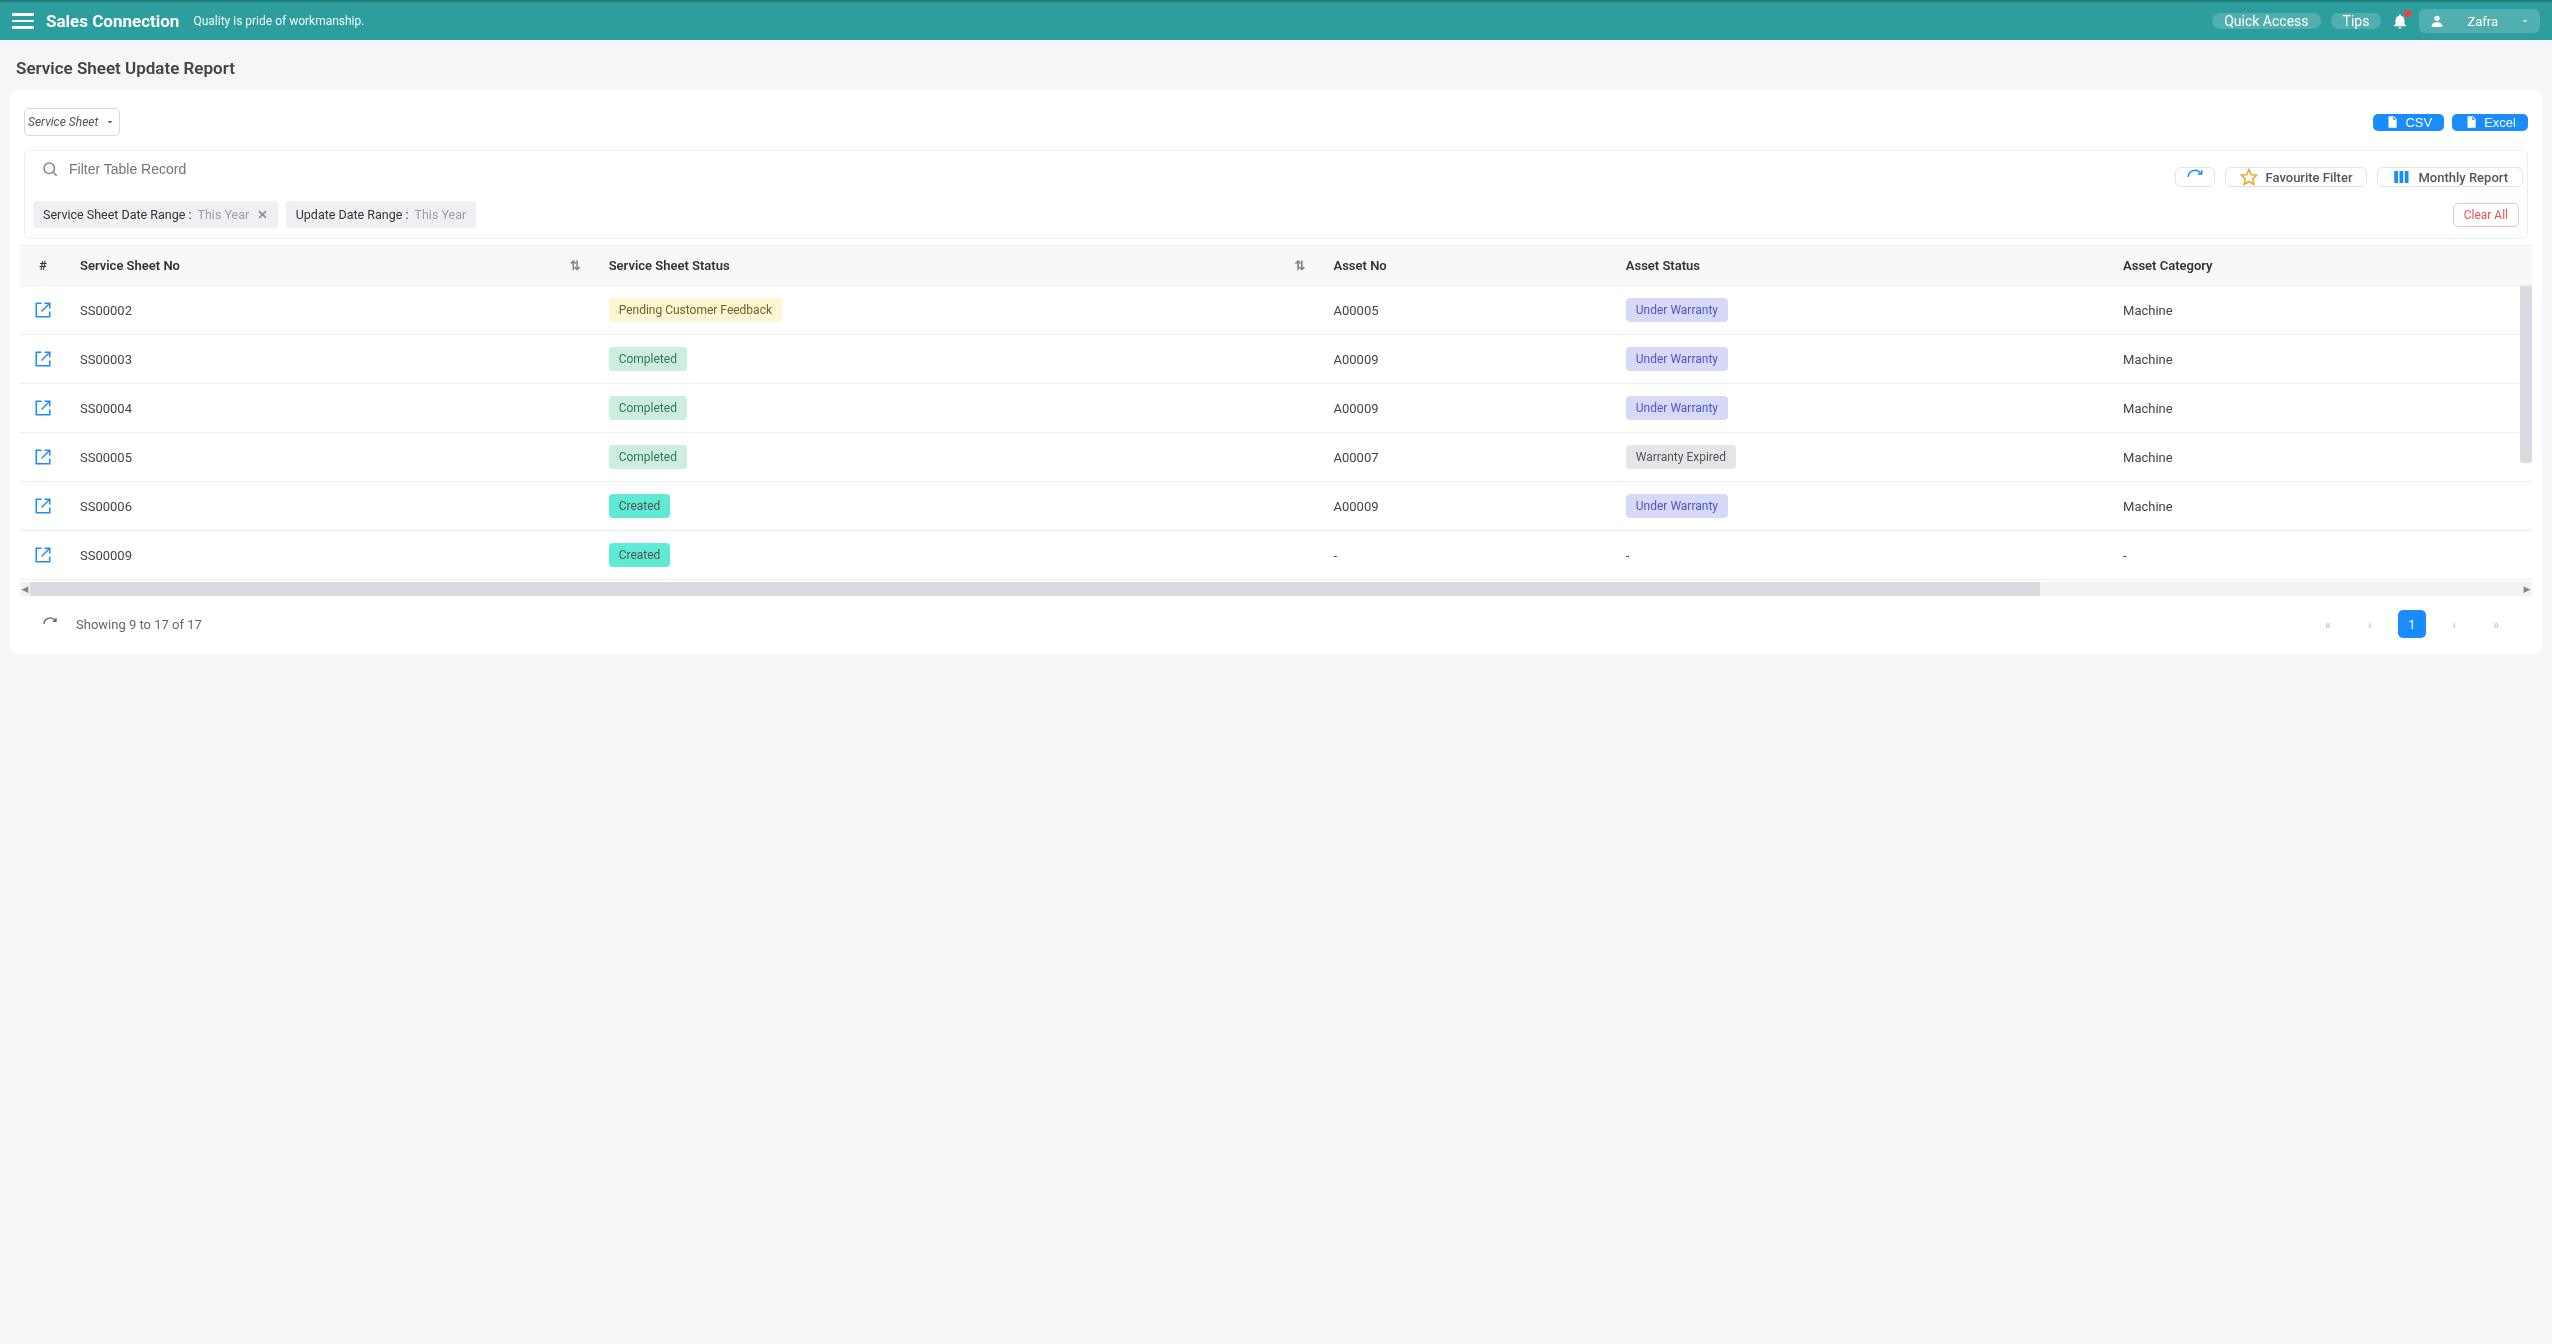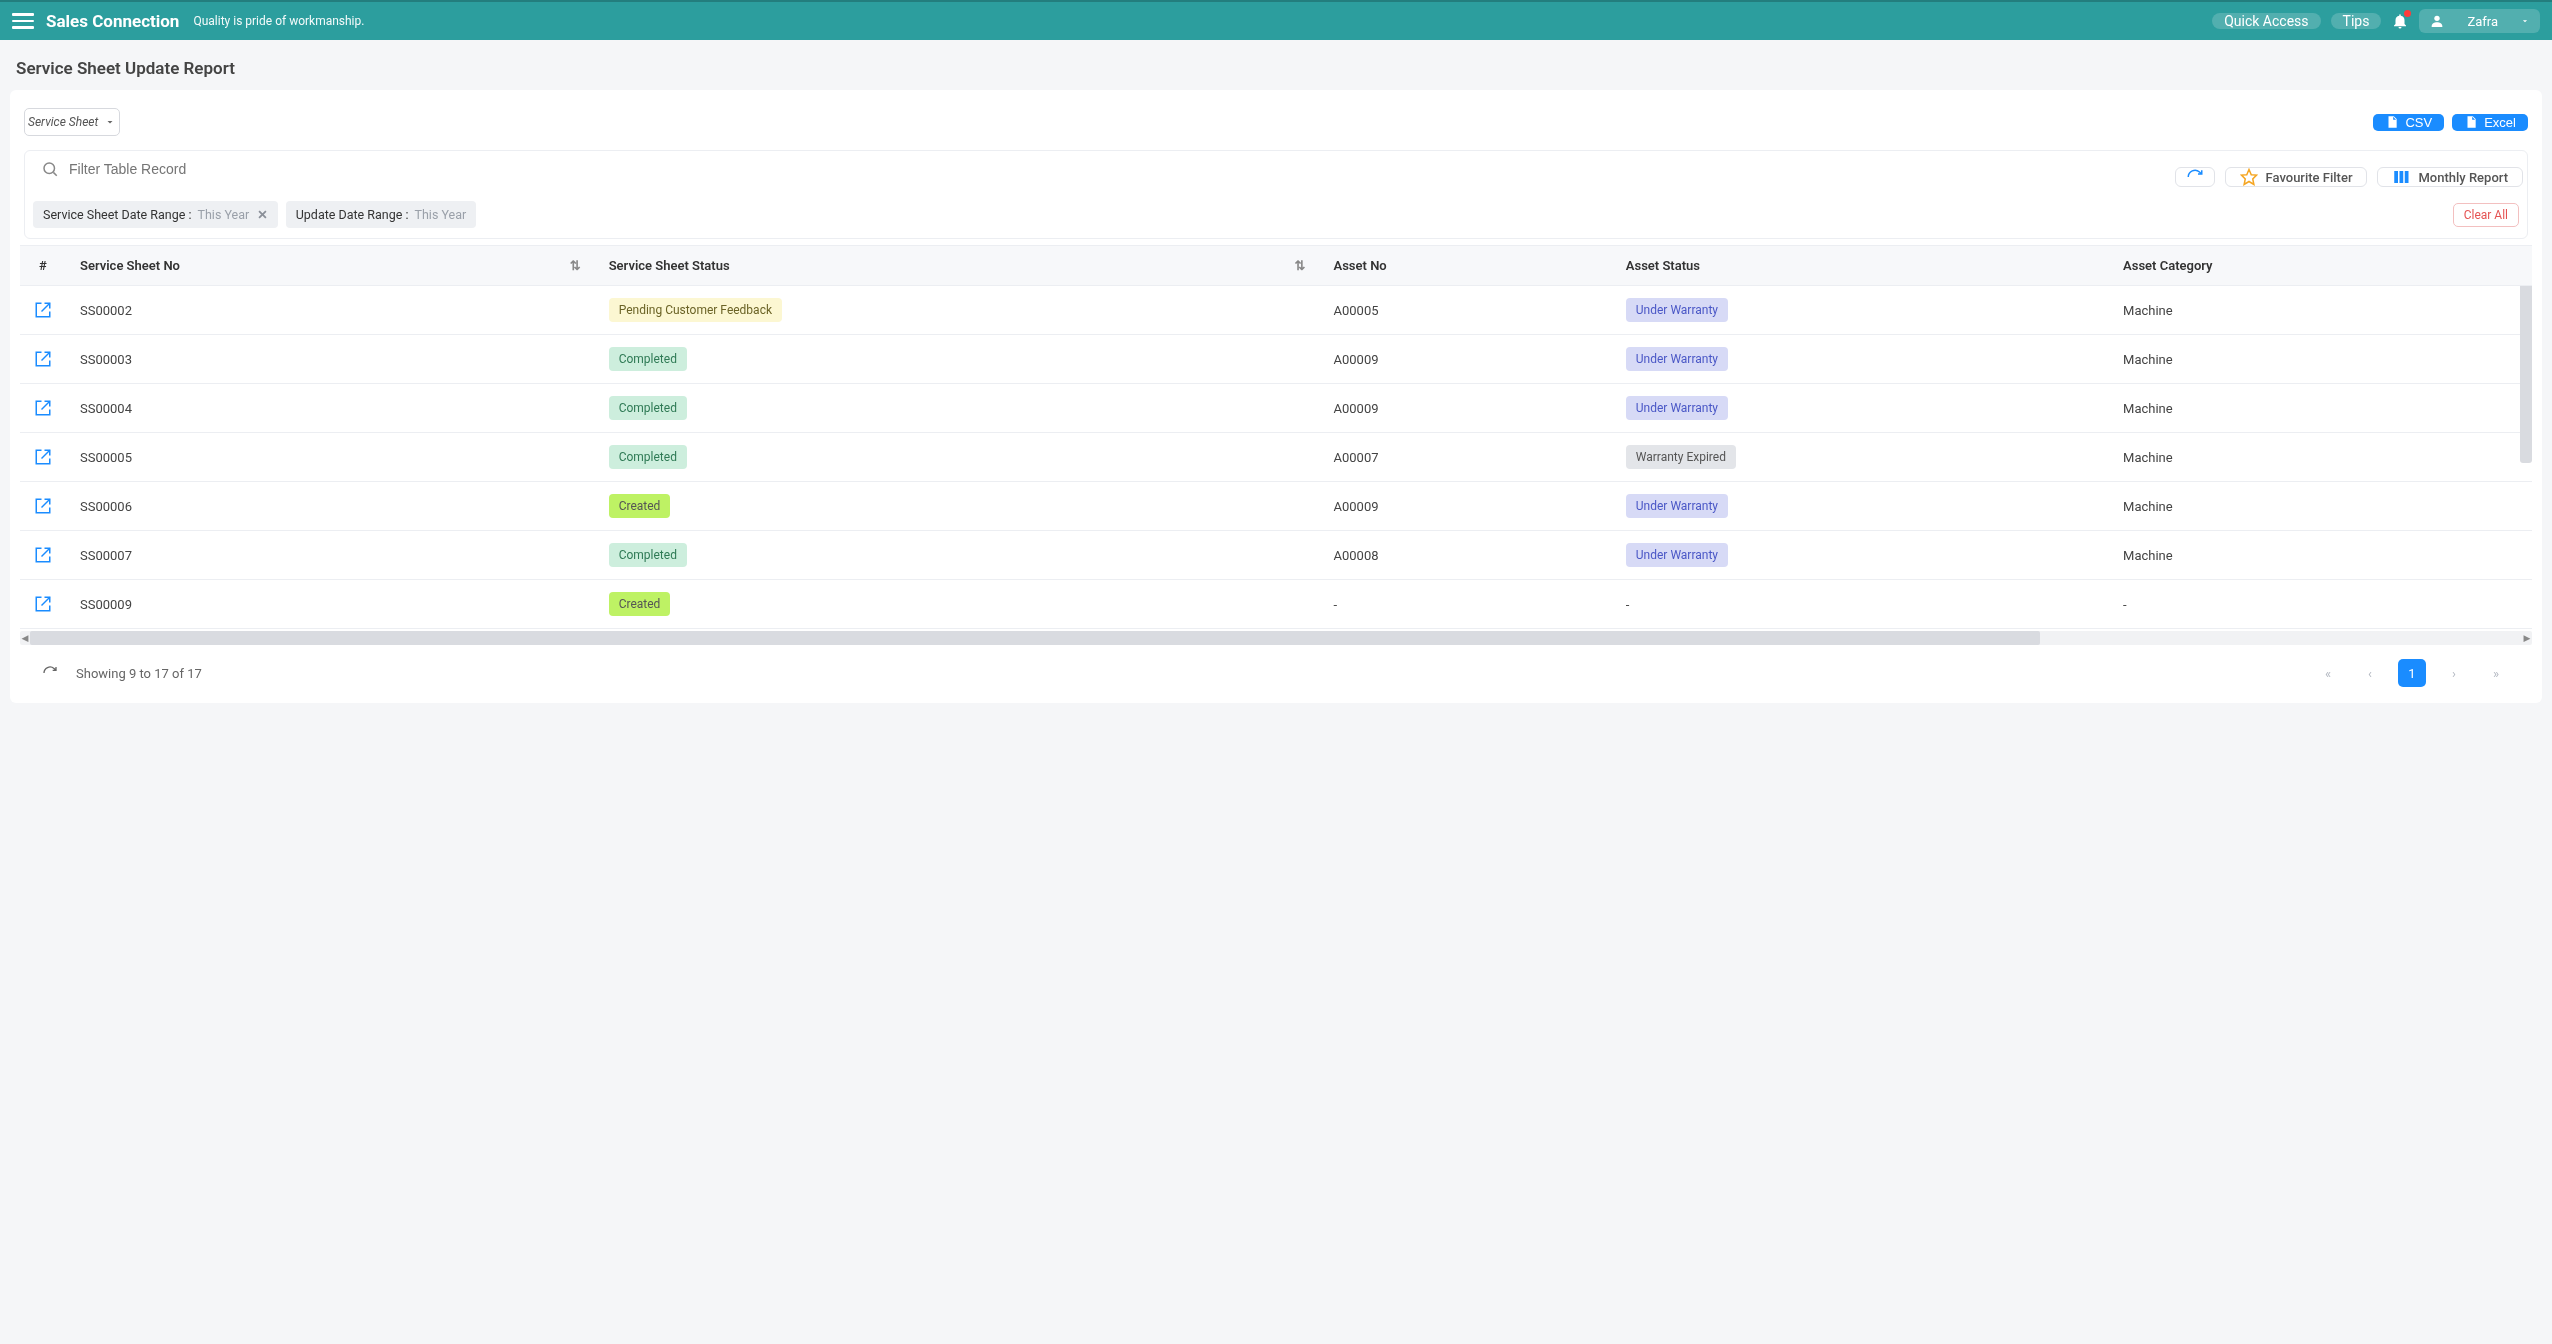--- a/index.html
+++ b/index.html
@@ -38,21 +38,21 @@
   th { background:#f7f8fa; font-weight:600; color:#333; position:sticky; top:0;}
   th.sortable { cursor:pointer;}
   .th-inner { display:flex; align-items:center; justify-content:space-between; gap:8px;}
   .sort-icon { color:#888;}
   td.actcell { width:46px; text-align:center;}
   th.numcell { width:46px; text-align:center;}
   .open-icon { color:#1a8cff; cursor:pointer;}
   .badge { display:inline-block; padding:5px 10px; border-radius:4px; font-size:12px;}
   .badge-pending { background:#fcf7d2; color:#6b6326;}
   .badge-completed { background:#cdeedd; color:#2f7a55;}
-  .badge-created { background:#bef264; color:#555;}
+  .badge-created { background:#5eead4; color:#555;}
   .badge-warranty { background:#d7daf6; color:#4a57c6;}
   .badge-expired { background:#e3e5e9; color:#555;}
   .hscroll { height:14px; background:#f1f2f4; border-radius:2px; margin-top:2px; position:relative;}
   .hscroll .thumb { position:absolute; left:10px; height:100%; width:80%; background:#d9dbe0; border-radius:2px;}
   .arrow-left, .arrow-right { position:absolute; top:0; width:14px; height:14px; display:flex; align-items:center; justify-content:center; color:#888; font-size:9px;}
   .arrow-left { left:-2px;} .arrow-right { right:-2px;}
   .footer { display:flex; align-items:center; padding:14px 22px 6px 22px; color:#666;}
   .footer .refresh { margin-right:18px; color:#666; cursor:pointer;}
   .pagination { margin-left:auto; display:flex; align-items:center; gap:14px;}
   .page-btn { width:28px; height:28px; display:flex; align-items:center; justify-content:center; border-radius:5px; cursor:pointer; color:#b4b9c2;}
@@ -250,32 +250,20 @@
                 <td>A00009</td>
                 <td><span class="badge badge-warranty">Under Warranty</span></td>
                 <td>Machine</td>
               </tr>
               <tr>
                 <td class="actcell"><span class="open-icon"><svg width="18" height="18" viewBox="0 0 24 24" fill="none" stroke="#1a8cff" stroke-width="2">
                       <path d="M14 3h7v7"></path>
                       <path d="M10 14L21 3"></path>
                       <path d="M21 14v7H3V3h7"></path>
                     </svg></span></td>
-                <td>SS00007</td>
-                <td><span class="badge badge-completed">Completed</span></td>
-                <td>A00008</td>
-                <td><span class="badge badge-warranty">Under Warranty</span></td>
-                <td>Machine</td>
-              </tr>
-              <tr>
-                <td class="actcell"><span class="open-icon"><svg width="18" height="18" viewBox="0 0 24 24" fill="none" stroke="#1a8cff" stroke-width="2">
-                      <path d="M14 3h7v7"></path>
-                      <path d="M10 14L21 3"></path>
-                      <path d="M21 14v7H3V3h7"></path>
-                    </svg></span></td>
                 <td>SS00009</td>
                 <td><span class="badge badge-created">Created</span></td>
                 <td>-</td>
                 <td>-</td>
                 <td>-</td>
               </tr>
             </tbody>
       </table>
       </div>
       <div class="hscroll">

